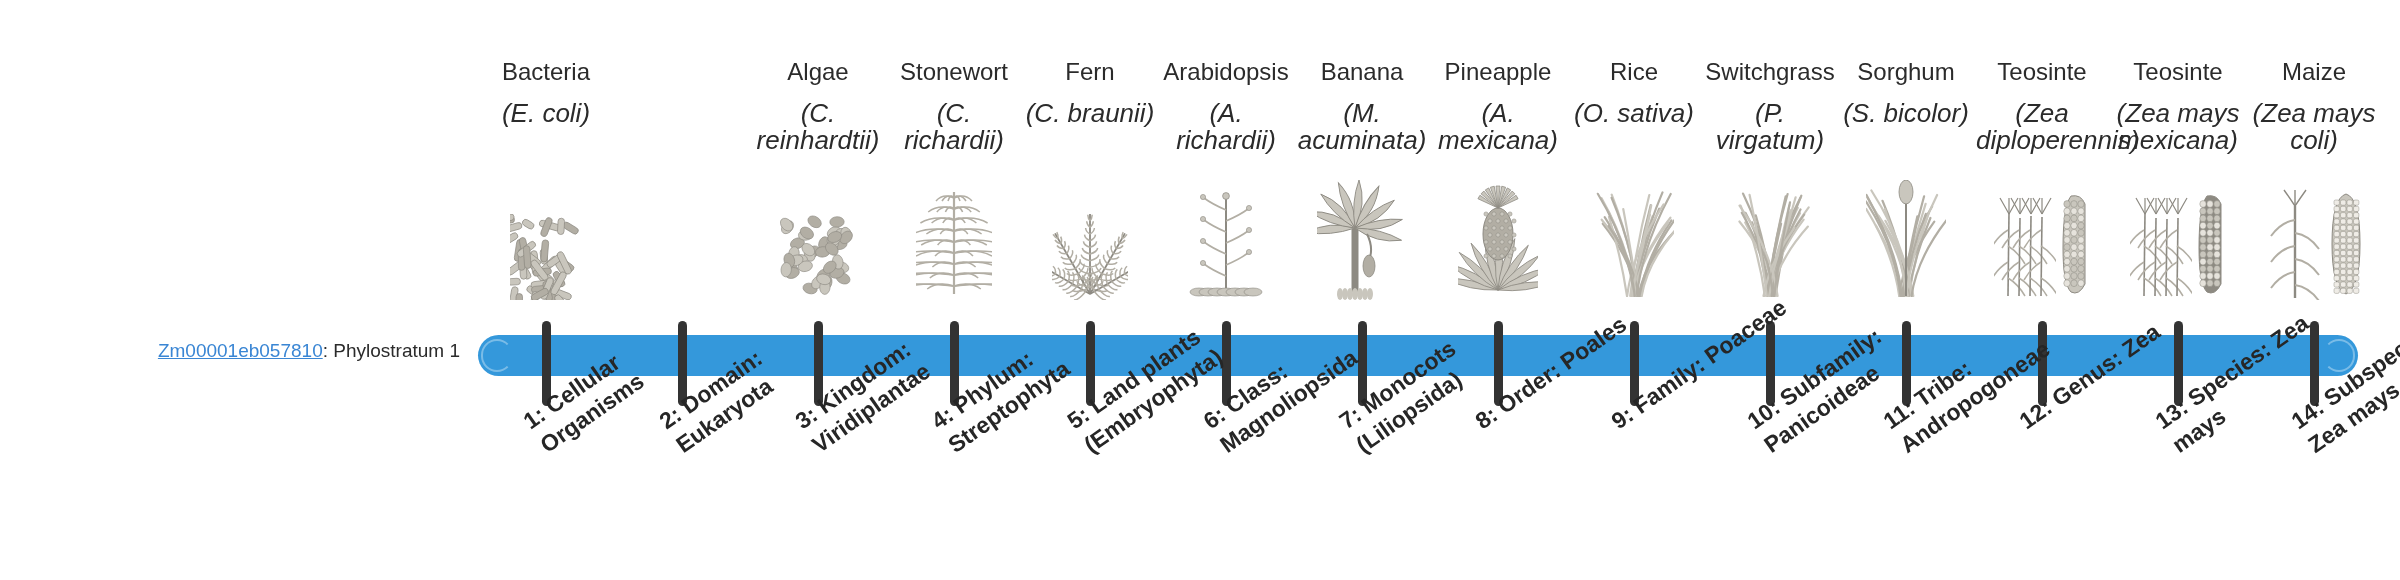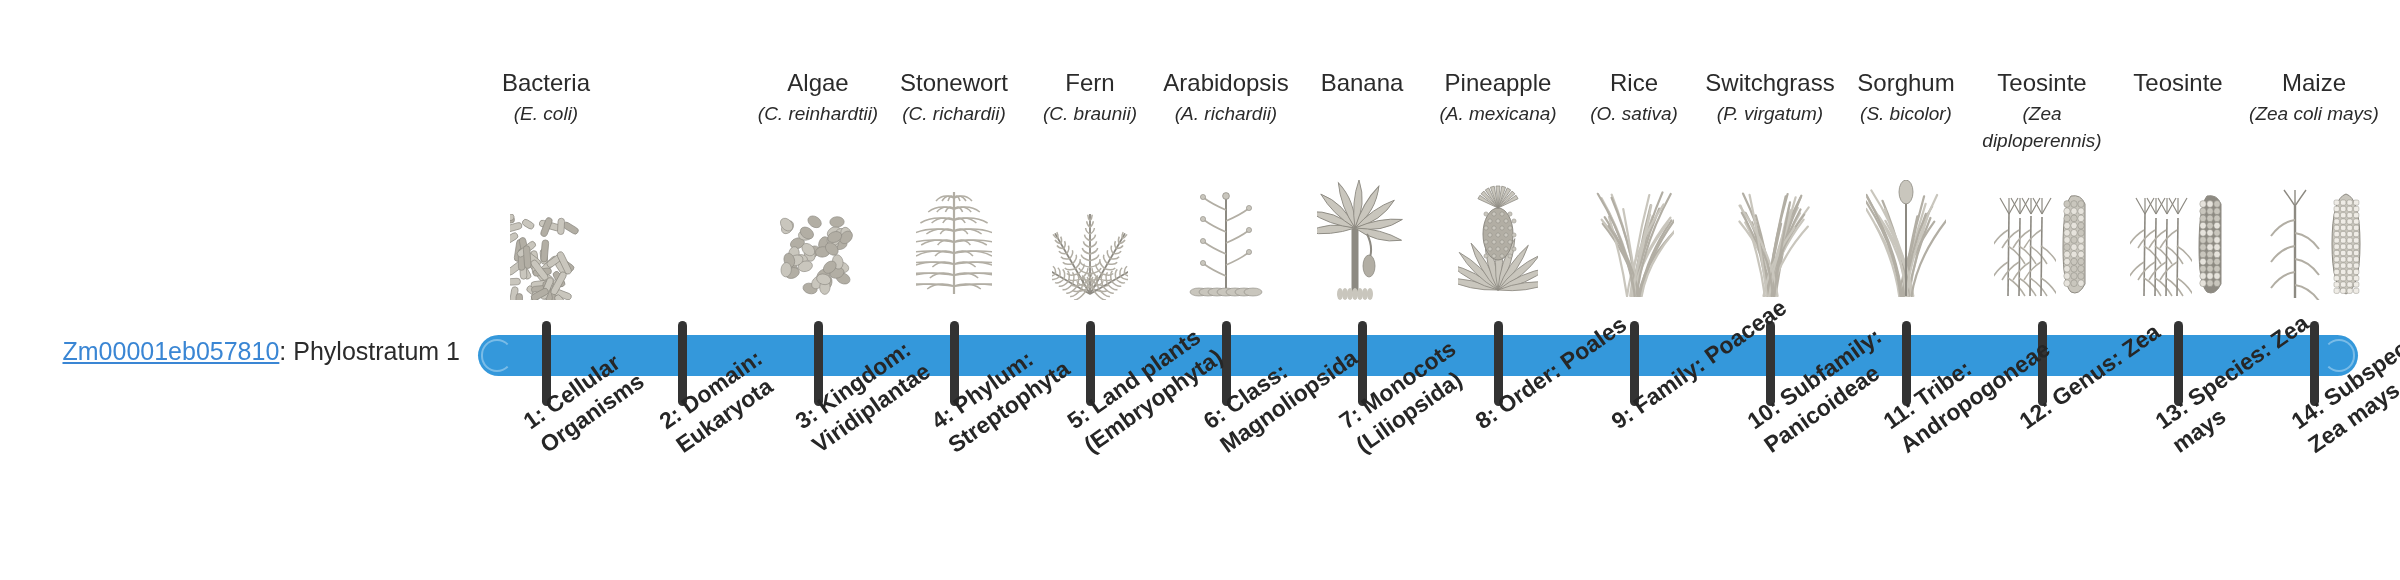--- a/index.html
+++ b/index.html
@@ -22,21 +22,21 @@
     height: 580px;
   }
 
   
   .row-label {
     position: absolute;
     left: 40px;
     top: 336px;
     width: 420px;
     text-align: right;
-    font-size: 25px;
+    font-size: 19px;
     line-height: 30px;
     white-space: nowrap;
     color: #2b2b2b;
   }
   .gene-link {
     color: #3a86d4;
     text-decoration: underline;
     cursor: pointer;
   }
 
@@ -56,29 +56,28 @@
   }
   .col-common {
     position: absolute;
     top: 58px;
     left: 0;
     width: 100%;
     text-align: center;
     font-size: 24px;
     line-height: 28px;
     color: #2b2b2b;
-    margin-top: 11px;
   }
   .col-sci {
     position: absolute;
     top: 100px;
     left: 2px;
     width: 132px;
     text-align: center;
-    font-size: 19px;
+    font-size: 26px;
     line-height: 27px;
     font-style: italic;
     color: #2b2b2b;
   }
   .col-art {
     position: absolute;
     top: 168px;
     left: 0;
     width: 136px;
     height: 132px;
@@ -568,20 +567,21 @@
             <ellipse cx="38" cy="112" rx="9" ry="4" fill="#c9c6bd" stroke="#8d8a82" stroke-width="0.6"></ellipse>
             <ellipse cx="47" cy="112" rx="9" ry="4" fill="#c9c6bd" stroke="#8d8a82" stroke-width="0.6"></ellipse>
             <ellipse cx="56" cy="112" rx="9" ry="4" fill="#c9c6bd" stroke="#8d8a82" stroke-width="0.6"></ellipse>
             <ellipse cx="65" cy="112" rx="9" ry="4" fill="#c9c6bd" stroke="#8d8a82" stroke-width="0.6"></ellipse>
             <circle cx="38" cy="16" r="3.4" fill="#c9c6bd" stroke="#8d8a82" stroke-width="0.7"></circle>
           </svg>
         </div>
       </div>
       <div class="col" style="left: 816px;">
         <div class="col-common">Banana</div>
+        <div class="col-sci">(M. acuminata)</div>
         <div class="col-art">
           <svg width="90" height="128" viewBox="0 0 90 128">
             <path d="M38 120 L38 56" stroke="#8d8a82" stroke-width="7" fill="none"></path>
             <g transform="translate(38,56) rotate(-100)">
               <path d="M0 0 Q12 -24 4 -48 Q-4 -26 0 0" fill="#c9c6bd" stroke="#8d8a82" stroke-width="0.9"></path>
             </g>
             <g transform="translate(38,56) rotate(-75)">
               <path d="M0 0 Q12 -24 4 -48 Q-4 -26 0 0" fill="#c9c6bd" stroke="#8d8a82" stroke-width="0.9"></path>
             </g>
             <g transform="translate(38,56) rotate(-50)">
@@ -892,20 +892,21 @@
             <ellipse cx="15" cy="88" rx="3.2" ry="3.4" fill="#c9c6bd" stroke="#8d8a82" stroke-width="0.5"></ellipse>
             <ellipse cx="22" cy="88" rx="3.2" ry="3.4" fill="#c9c6bd" stroke="#8d8a82" stroke-width="0.5"></ellipse>
             <ellipse cx="8" cy="95.2" rx="3.2" ry="3.4" fill="#e6e3dc" stroke="#8d8a82" stroke-width="0.5"></ellipse>
             <ellipse cx="15" cy="95.2" rx="3.2" ry="3.4" fill="#c9c6bd" stroke="#8d8a82" stroke-width="0.5"></ellipse>
             <ellipse cx="22" cy="95.2" rx="3.2" ry="3.4" fill="#e6e3dc" stroke="#8d8a82" stroke-width="0.5"></ellipse>
           </svg>
         </div>
       </div>
       <div class="col" style="left: 1632px;">
         <div class="col-common">Teosinte</div>
+        <div class="col-sci">(Zea mays mexicana)</div>
         <div class="col-art">
           <svg width="62" height="114" viewBox="0 0 62 114">
             <path d="M14 110 L15 27" stroke="#8d8a82" stroke-width="1.6" fill="none"></path>
             <path d="M14 44 q-10 6 -17 18" stroke="#b2aea4" stroke-width="1.5" fill="none"></path>
             <path d="M14 60 q10 6 17 18" stroke="#b2aea4" stroke-width="1.5" fill="none"></path>
             <path d="M14 76 q-10 6 -17 18" stroke="#b2aea4" stroke-width="1.5" fill="none"></path>
             <path d="M14 92 q10 6 17 18" stroke="#b2aea4" stroke-width="1.5" fill="none"></path>
             <path d="M15 28 q-5 -9 -9 -16" stroke="#8d8a82" stroke-width="1.2" fill="none"></path>
             <path d="M15 28 q0 -9 0 -16" stroke="#8d8a82" stroke-width="1.2" fill="none"></path>
             <path d="M15 28 q5 -9 9 -16" stroke="#8d8a82" stroke-width="1.2" fill="none"></path>
@@ -970,21 +971,21 @@
             <ellipse cx="15" cy="88" rx="3.2" ry="3.4" fill="#e6e3dc" stroke="#8d8a82" stroke-width="0.5"></ellipse>
             <ellipse cx="22" cy="88" rx="3.2" ry="3.4" fill="#e6e3dc" stroke="#8d8a82" stroke-width="0.5"></ellipse>
             <ellipse cx="8" cy="95.2" rx="3.2" ry="3.4" fill="#e6e3dc" stroke="#8d8a82" stroke-width="0.5"></ellipse>
             <ellipse cx="15" cy="95.2" rx="3.2" ry="3.4" fill="#c9c6bd" stroke="#8d8a82" stroke-width="0.5"></ellipse>
             <ellipse cx="22" cy="95.2" rx="3.2" ry="3.4" fill="#c9c6bd" stroke="#8d8a82" stroke-width="0.5"></ellipse>
           </svg>
         </div>
       </div>
       <div class="col" style="left: 1768px;">
         <div class="col-common">Maize</div>
-        <div class="col-sci">(Zea coli mays)</div>
+        <div class="col-sci">(Zea mays coli)</div>
         <div class="col-art">
           <svg width="62" height="114" viewBox="0 0 62 114">
             <path d="M30 112 L30 20" stroke="#8d8a82" stroke-width="2.4" fill="none"></path>
             <path d="M30 34 q-14 2 -24 16" stroke="#b2aea4" stroke-width="2" fill="none"></path>
             <path d="M30 47 q14 2 24 16" stroke="#b2aea4" stroke-width="2" fill="none"></path>
             <path d="M30 60 q-14 2 -24 16" stroke="#b2aea4" stroke-width="2" fill="none"></path>
             <path d="M30 73 q14 2 24 16" stroke="#b2aea4" stroke-width="2" fill="none"></path>
             <path d="M30 86 q-14 2 -24 16" stroke="#b2aea4" stroke-width="2" fill="none"></path>
             <path d="M30 99 q14 2 24 16" stroke="#b2aea4" stroke-width="2" fill="none"></path>
             <path d="M30 20 q-6 -9 -11 -16" stroke="#8d8a82" stroke-width="1.4" fill="none"></path>

